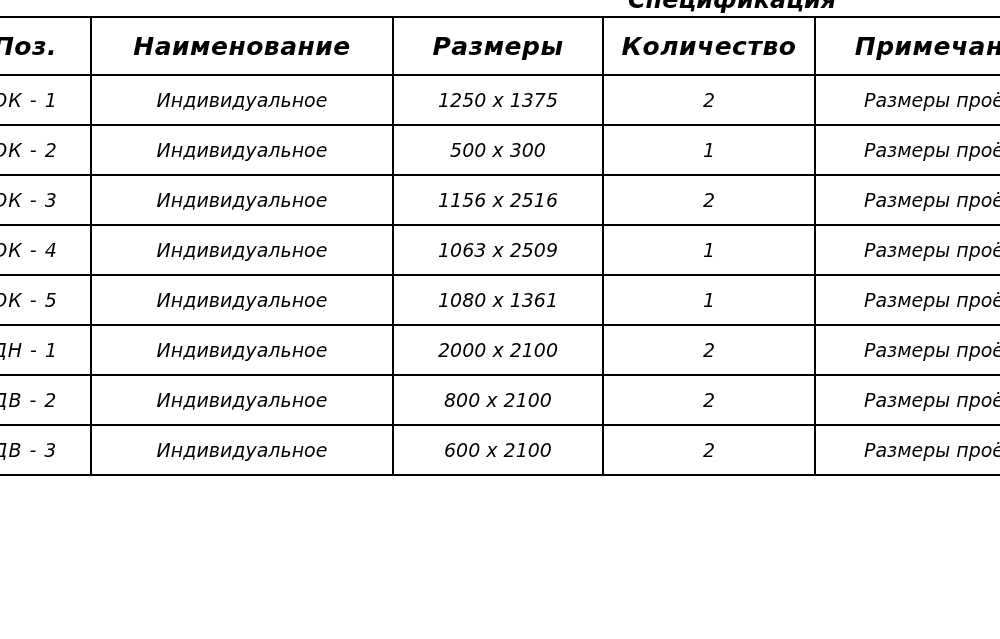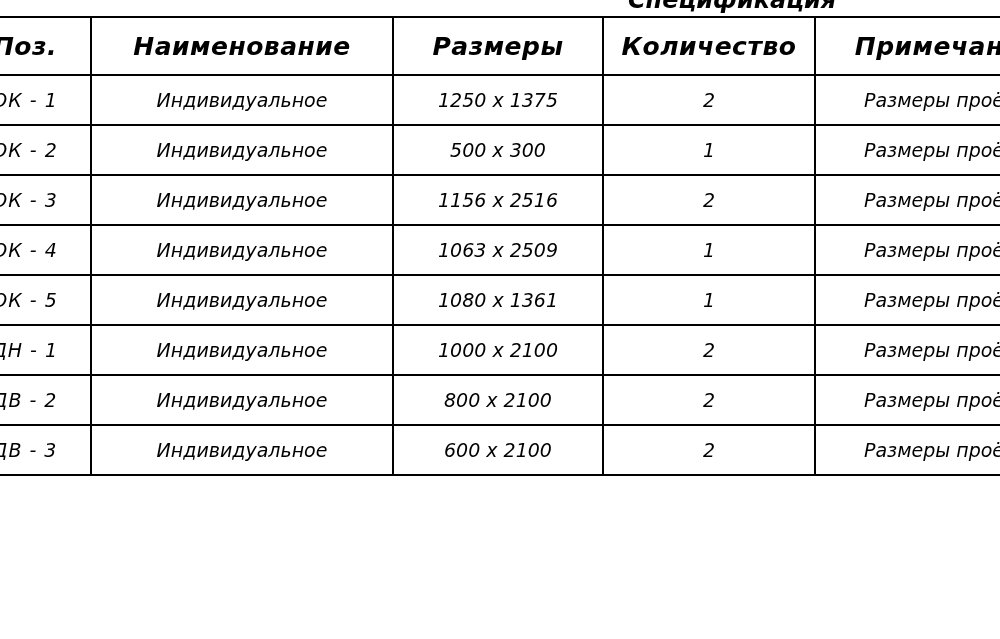--- a/index.html
+++ b/index.html
@@ -141,21 +141,21 @@
         <tr>
           <td class="pos-cell">ОК - 5</td>
           <td>Индивидуальное</td>
           <td>1080 х 1361</td>
           <td>1</td>
           <td>Размеры проёма</td>
         </tr>
         <tr>
           <td class="pos-cell">ДН - 1</td>
           <td>Индивидуальное</td>
-          <td>1000 х 2100</td>
+          <td>2000 х 2100</td>
           <td>2</td>
           <td>Размеры проёма</td>
         </tr>
         <tr>
           <td class="pos-cell">ДВ - 2</td>
           <td>Индивидуальное</td>
           <td>800 х 2100</td>
           <td>2</td>
           <td>Размеры проёма</td>
         </tr>

